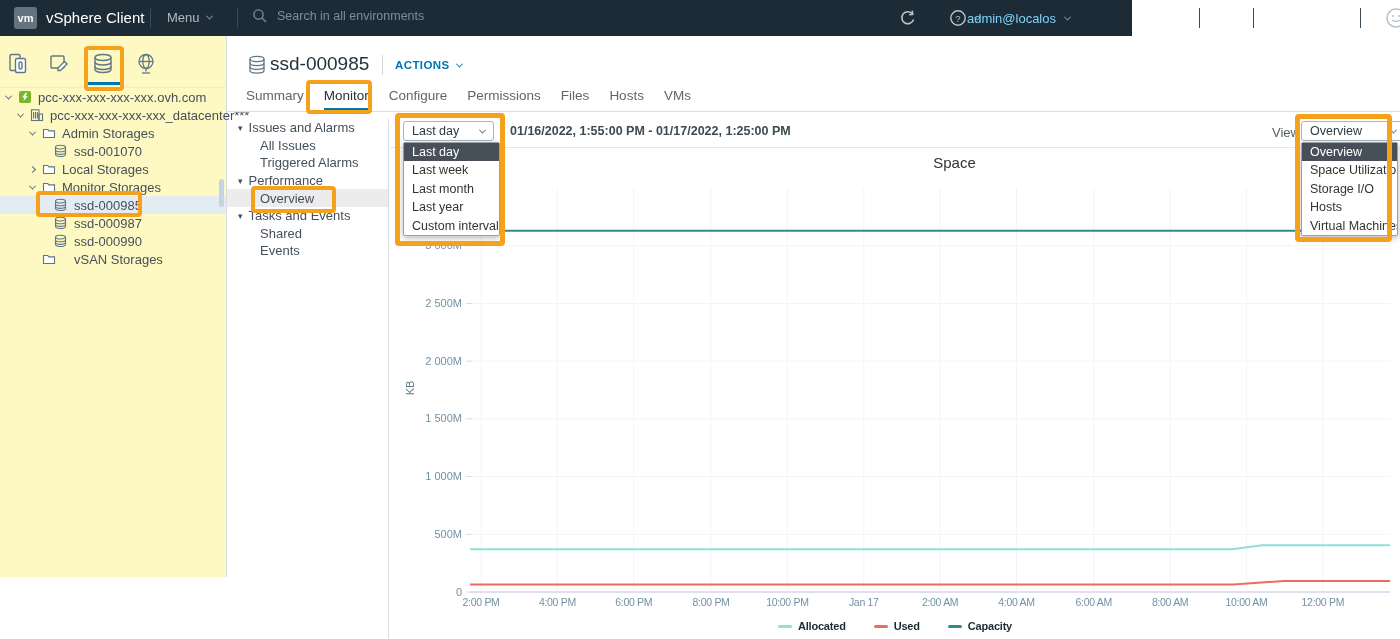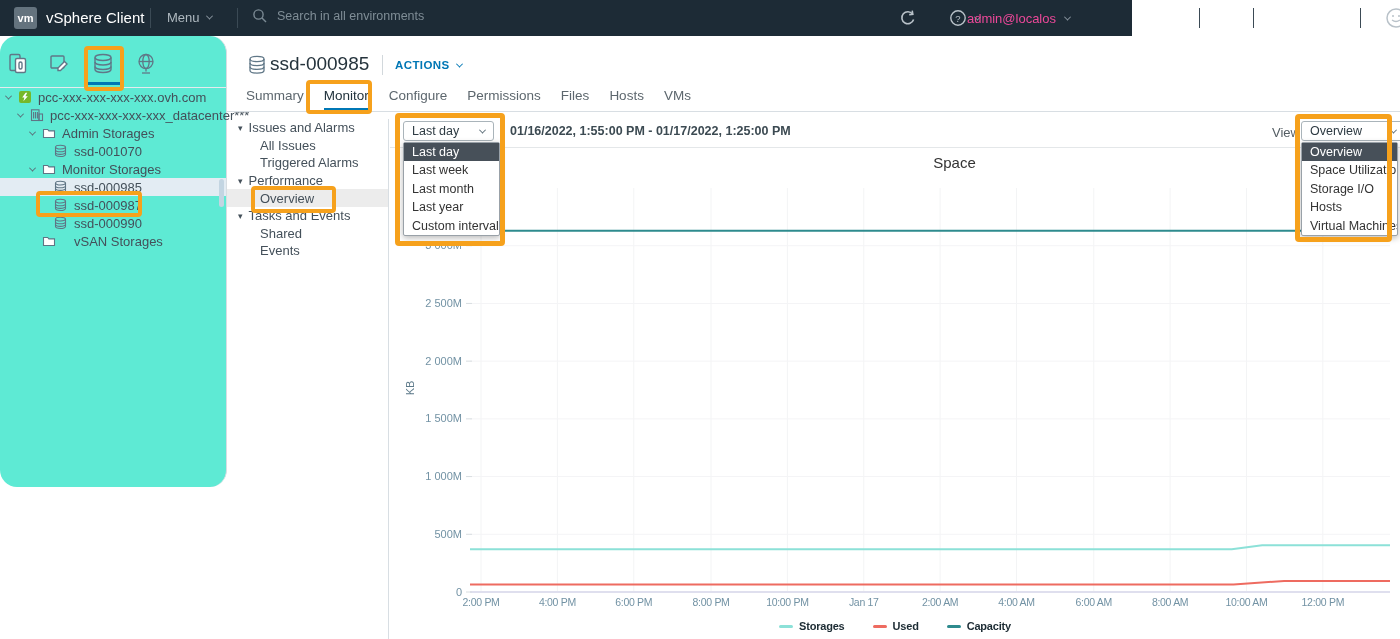--- a/index.html
+++ b/index.html
@@ -16,22 +16,22 @@
   .tb-div { position:absolute; top:8px; width:1px; height:20px; background:#3b4a55; }
   .menu-btn { position:absolute; left:167px; top:10px; color:#aeb8bf; font-size:13px; display:flex; align-items:center; gap:7px; }
   .search-wrap { position:absolute; left:252px; top:8px; display:flex; align-items:center; gap:9px; color:#7f8d96; font-size:12.5px; width:420px; }
   .tb-right { position:absolute; top:0; height:36px; display:flex; align-items:center; }
   .chev { display:inline-block; width:5px; height:5px; border-right:1.5px solid #8d99a1;
     border-bottom:1.5px solid #8d99a1; transform:rotate(45deg) translate(-1px,-1px); }
   .chev.blue { border-color:#0077b5; }
   .chev.dark { border-color:#5a6b77; }
 
   
-  .sidebar { position:absolute; left:0; top:36px; width:227px; height:451px; background:#5eead4;
-    border-right:1px solid #d7dde2;border-radius:17px; }
+  .sidebar { position:absolute; left:0; top:36px; width:227px; height:541px; background:#fef9c3;
+    border-right:1px solid #d7dde2; }
   .icon-strip { position:absolute; left:0; top:0; width:226px; height:52px; border-bottom:1px solid #e6eaed; }
   .strip-icon { position:absolute; top:16px; width:24px; height:24px; }
   .strip-underline { position:absolute; left:88px; top:46px; width:32px; height:3px; background:#0077b5; }
   .tree { position:absolute; left:0; top:52px; width:226px; }
   .tree-row { display:flex; align-items:center; height:18px; font-size:13px; color:#44505a; white-space:nowrap; }
   .tree-row.sel { background:#e3ecf3; }
   .tree-row .chev { margin-right:7px; flex:0 0 auto; }
   .tree-row .chev.right { transform:rotate(-45deg); }
   .ticon { width:15px; height:14px; margin-right:5px; flex:0 0 auto; display:inline-flex; }
   .tree-scroll { position:absolute; left:219px; top:143px; width:5px; height:28px; background:#c3d5e2; border-radius:3px; }
@@ -106,21 +106,21 @@
   </div>
   <div class="tb-div" style="left:1199px"></div>
   <div class="tb-right" style="right:152px; gap:8px">
     <svg width="18" height="18" viewBox="0 0 18 18">
       <circle cx="9" cy="9" r="7.2" fill="none" stroke="#b9c2c9" stroke-width="1.4"></circle>
       <text x="9" y="12.6" text-anchor="middle" font-size="9.5" fill="#b9c2c9" font-family="Liberation Sans, sans-serif">?</text>
     </svg>
     <span class="chev"></span>
   </div>
   <div class="tb-div" style="left:1253px"></div>
-  <div class="tb-right" style="right:62px; gap:9px; color:#ec4899; font-size:13px">
+  <div class="tb-right" style="right:62px; gap:9px; color:#7dd3fc; font-size:13px">
     <span>admin@localos</span>
     <span class="chev"></span>
   </div>
   <div class="tb-div" style="left:1360px"></div>
   <svg width="24" height="24" viewBox="0 0 24 24" style="position:absolute; left:1384px; top:6px">
     <circle cx="12" cy="12" r="9" fill="none" stroke="#b9c2c9" stroke-width="1.5"></circle>
     <circle cx="9" cy="10" r="1" fill="#b9c2c9"></circle>
       <circle cx="15" cy="10" r="1" fill="#b9c2c9"></circle>
     <path d="M8 14 q4 3 8 0" fill="none" stroke="#b9c2c9" stroke-width="1.4"></path>
   </svg>
@@ -196,20 +196,29 @@
       <div class="tree-row" style="padding-left: 54px;">
         <span class="ticon">
           <svg width="13" height="14" viewBox="0 0 13 14" fill="none" stroke="#5f7585" stroke-width="1.1">
             <ellipse cx="6.5" cy="3.1" rx="5" ry="1.9"></ellipse>
             <path d="M1.5 3.1 v7.5 c0 1.05 2.24 1.9 5 1.9 s5 -.85 5 -1.9 v-7.5"></path>
             <path d="M1.5 5.9 c0 1.05 2.24 1.9 5 1.9 s5 -.85 5 -1.9"></path>
             <path d="M1.5 8.5 c0 1.05 2.24 1.9 5 1.9 s5 -.85 5 -1.9"></path>
           </svg>
         </span>
         <span>ssd-001070</span>
+      </div>
+      <div class="tree-row" style="padding-left: 30px;">
+        <span class="chev dark right"></span>
+        <span class="ticon">
+          <svg width="14" height="14" viewBox="0 0 14 14" fill="#fff" stroke="#5f7585" stroke-width="1.1">
+            <path d="M1.5 3.5 h4.2 l1.2 1.4 h5.6 v6.6 h-11 z"></path>
+          </svg>
+        </span>
+        <span>Local Storages</span>
       </div>
       <div class="tree-row" style="padding-left: 30px;">
         <span class="chev dark"></span>
         <span class="ticon">
           <svg width="14" height="14" viewBox="0 0 14 14" fill="#fff" stroke="#5f7585" stroke-width="1.1">
             <path d="M1.5 3.5 h4.2 l1.2 1.4 h5.6 v6.6 h-11 z"></path>
           </svg>
         </span>
         <span>Monitor Storages</span>
       </div>
@@ -388,21 +397,21 @@
     <text x="780.12" y="458" text-anchor="middle" font-size="10.5" fill="#7292a4" font-family="Liberation Sans, sans-serif" letter-spacing="-0.3">8:00 AM</text>
     <text x="856.48" y="458" text-anchor="middle" font-size="10.5" fill="#7292a4" font-family="Liberation Sans, sans-serif" letter-spacing="-0.3">10:00 AM</text>
     <text x="932.84" y="458" text-anchor="middle" font-size="10.5" fill="#7292a4" font-family="Liberation Sans, sans-serif" letter-spacing="-0.3">12:00 PM</text>
     <polyline points="80,401.2914285714286 841.76,401.2914285714286 872.12,397.13599999999997 1000,397.13599999999997" fill="none" stroke="#8ce1d8" stroke-width="2"></polyline>
     <polyline points="80,436.4971428571429 843.5999999999999,436.4971428571429 894.2,433.0342857142857 1000,433.0342857142857" fill="none" stroke="#ee6b60" stroke-width="2"></polyline>
     <polyline points="80,82.70857142857147 1000,82.70857142857147" fill="none" stroke="#2e8b8e" stroke-width="2"></polyline>
   </svg>
 <div class="legend" id="legend">
     <div class="lg-item">
       <span class="lg-dash" style="background: rgb(140, 225, 216);"></span>
-      <span class="lg-label">Storages</span>
+      <span class="lg-label">Allocated</span>
     </div>
     <div class="lg-item">
       <span class="lg-dash" style="background: rgb(238, 107, 96);"></span>
       <span class="lg-label">Used</span>
     </div>
     <div class="lg-item">
       <span class="lg-dash" style="background: rgb(46, 139, 142);"></span>
       <span class="lg-label">Capacity</span>
     </div>
   </div>

